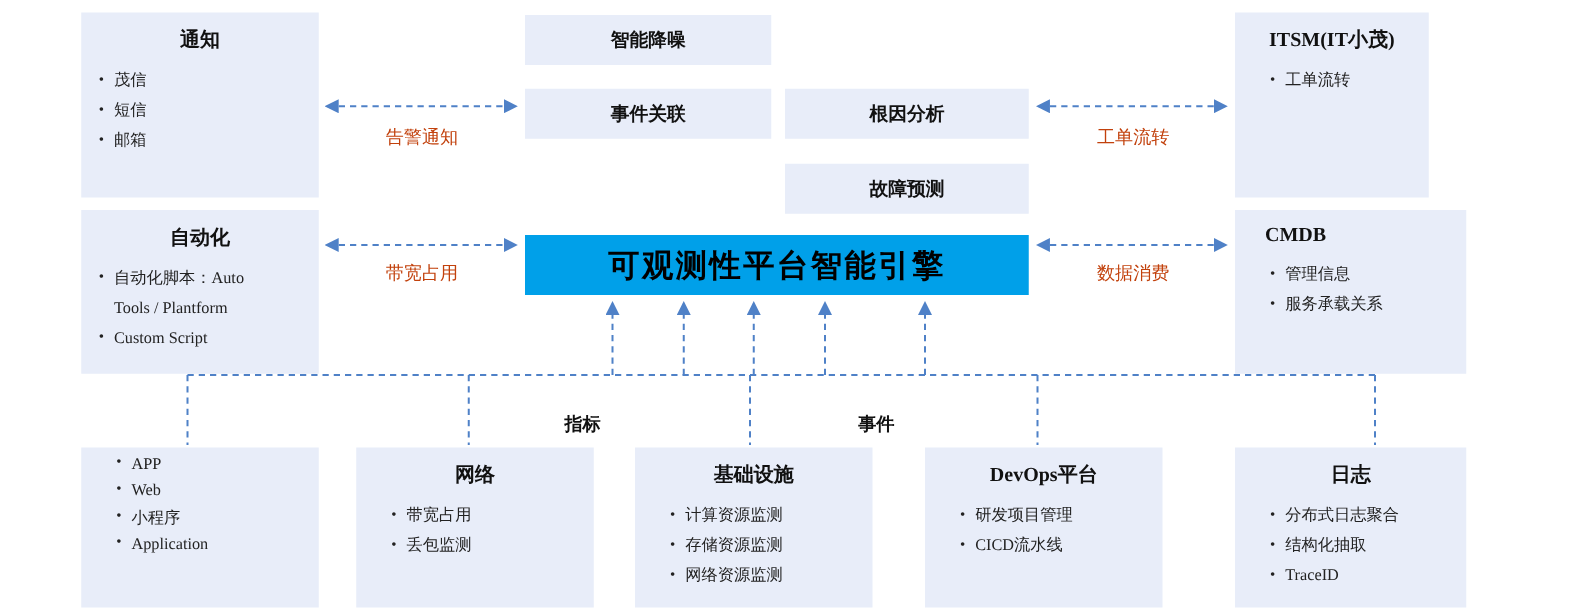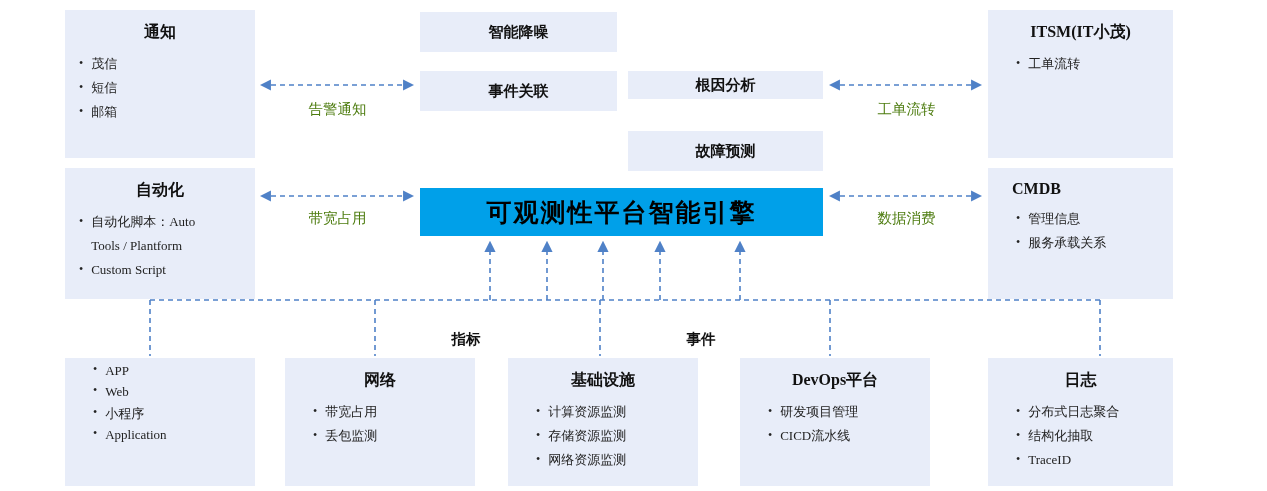--- a/index.html
+++ b/index.html
@@ -63,21 +63,21 @@
     font-size: 25px;
     font-weight: 700;
     letter-spacing: 2px;
     color: #000;
   }
 
   .alabel {
     position: absolute;
     font-size: 14.5px;
     text-align: center;
-    color: #4d7c0f;
+    color: #c2410c;
   }
   .alabel.bold { font-weight: 700; color: #111; }
 
   svg.connectors {
     position: absolute;
     left: 0; top: 0;
     pointer-events: none;
   }
   .conn {
     fill: none;
@@ -145,26 +145,26 @@
         </li>
       <li>
           <span class="dot">•</span>
           <span>Custom Script</span>
         </li>
     </ul>
   </div>
 
   <div class="cap" style="left:420px;top:12px;width:197px;height:40px">智能降噪</div>
   <div class="cap" style="left:420px;top:71px;width:197px;height:40px">事件关联</div>
-  <div class="cap" style="left:628px;top:71px;width:195px;height:28px">根因分析</div>
+  <div class="cap" style="left:628px;top:71px;width:195px;height:40px">根因分析</div>
   <div class="cap" style="left:628px;top:131px;width:195px;height:40px">故障预测</div>
 
   <div class="engine" style="left:420px;top:188px;width:403px;height:48px">可观测性平台智能引擎</div>
 
-  <div class="box" style="left:988px;top:10px;width:185px;height:148px">
+  <div class="box" style="left:988px;top:10px;width:155px;height:148px">
     <div class="box-title">ITSM(IT小茂)</div>
     <ul class="bullets indent">
       <li>
           <span class="dot">•</span>
           <span>工单流转</span>
         </li>
     </ul>
   </div>
 
   <div class="box" style="left:988px;top:168px;width:185px;height:131px">

